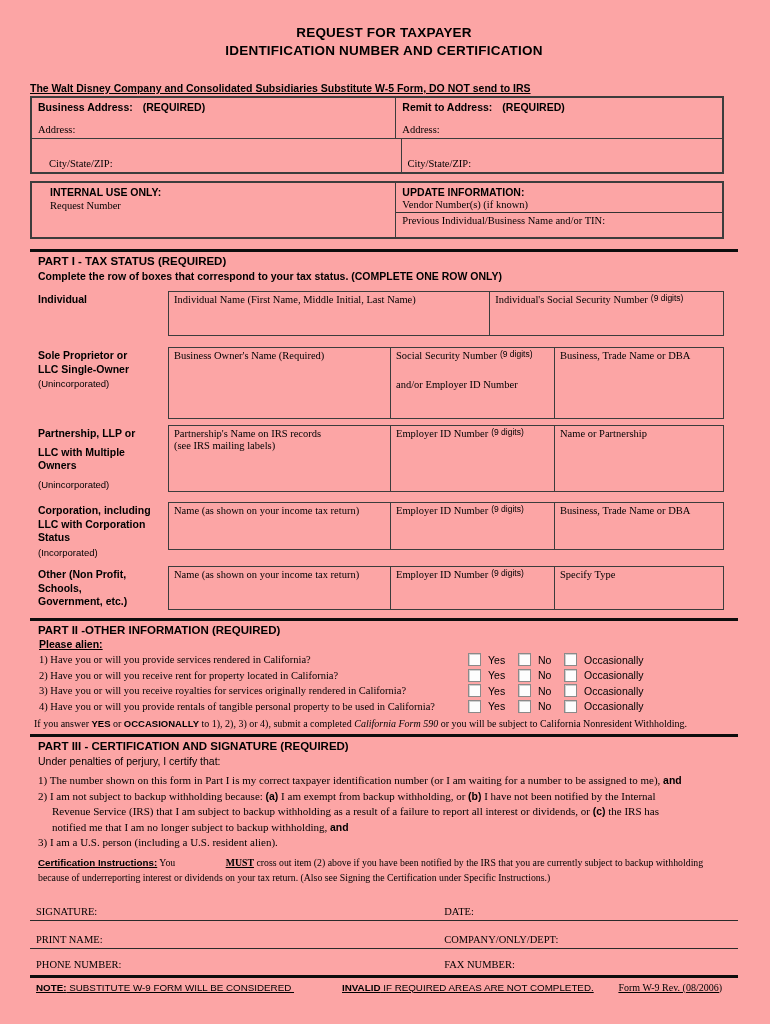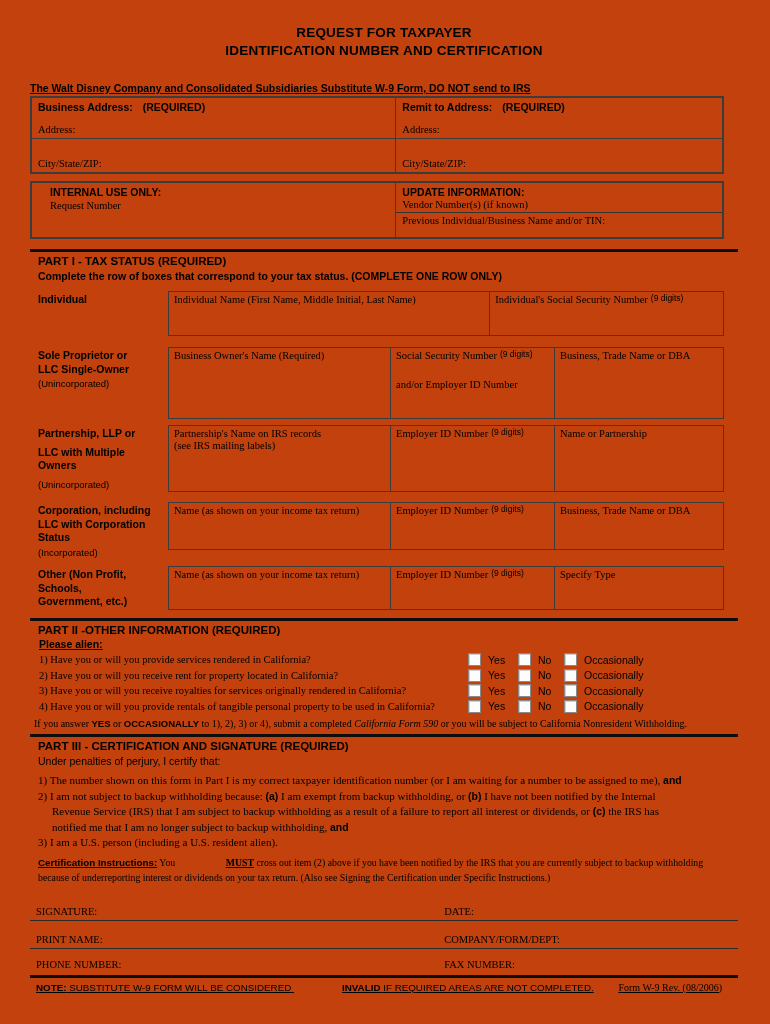--- a/index.html
+++ b/index.html
@@ -1,35 +1,35 @@
 <!DOCTYPE html>
 <html><head>
 <meta charset="utf-8">
 <style>
   html,body{margin:0;padding:0;background:#ffffff;}
   .page{
     width:770px;height:1024px;box-sizing:border-box;
     padding:24px 32px 0 30px;
-    background:#c2410c;color:#000;
+    background:#fca5a5;color:#000;
     font-family:"Liberation Serif",serif;
     overflow:hidden;position:relative;
   }
 
   
   .title{text-align:center;font-family:"Liberation Sans",sans-serif;font-weight:700;
          font-size:13.5px;line-height:18px;letter-spacing:.2px;}
   .subtitle{margin-top:22px;font-family:"Liberation Sans",sans-serif;font-weight:700;
             font-size:10.5px;text-decoration:underline;}
 
   
   .formtable{border:2px solid #3c3c3c;margin-right:14px;box-sizing:border-box;}
   .addr-table{margin-top:2px;}
   .at-row{display:flex;}
   .at-row1{height:40px;border-bottom:1.5px solid #3c3c3c;}
-  .at-row2{height:33px;}
+  .at-row2{height:33px;margin-left:11px;}
   .at-cell{box-sizing:border-box;padding:3px 6px;display:flex;flex-direction:column;justify-content:space-between;}
   .at-left{width:52.8%;border-right:1.5px solid #3c3c3c;}
   .at-rt{flex:1;}
   .at-row2 .at-cell{justify-content:flex-end;padding-bottom:3px;}
   .cell-head{font-family:"Liberation Sans",sans-serif;font-weight:700;font-size:10.5px;}
   .cell-head .req{margin-left:10px;}
   .flabel{font-size:10.5px;}
 
   .int-table{margin-top:7px;display:flex;height:58px;}
   .it-left{width:52.8%;border-right:1.5px solid #3c3c3c;box-sizing:border-box;padding:3px 18px;}
@@ -106,21 +106,21 @@
 </head>
 <body>
 
 <div class="page">
 
   <div class="title">
     <div>REQUEST FOR TAXPAYER</div>
     <div>IDENTIFICATION NUMBER AND CERTIFICATION</div>
   </div>
 
-  <div class="subtitle">The Walt Disney Company and Consolidated Subsidiaries Substitute W-9 Form, DO NOT send to IRS</div>
+  <div class="subtitle">The Walt Disney Company and Consolidated Subsidiaries Substitute W-5 Form, DO NOT send to IRS</div>
 
   <div class="formtable addr-table">
     <div class="at-row at-row1">
       <div class="at-cell at-left">
         <div class="cell-head">
           <span>Business Address:</span><span class="req">(REQUIRED)</span>
         </div>
         <div class="flabel">Address:</div>
       </div>
       <div class="at-cell at-rt">
@@ -329,21 +329,21 @@
     </div>
   <div class="p3instr"><span class="seg-bsu">Certification Instructions:</span><span> You </span><span class="seg-bu">MUST</span><span> cross out item (2) above if you have been notified by the IRS that you are currently subject to backup withholding because of underreporting interest or dividends on your tax return.  (Also see Signing the Certification under Specific Instructions.)</span></div>
 
   <div id="sig-rows">
       <div class="sigrow">
         <span class="sl">SIGNATURE:</span>
         <span class="sr">DATE:</span>
       </div>
       <div class="sigrow">
         <span class="sl">PRINT NAME:</span>
-        <span class="sr">COMPANY/FORM/DEPT:</span>
+        <span class="sr">COMPANY/ONLY/DEPT:</span>
       </div>
       <div class="sigrow last">
         <span class="sl">PHONE NUMBER:</span>
         <span class="sr">FAX NUMBER:</span>
       </div>
     </div>
 
   <div class="rule-bottom"></div>
   <div class="noterow">
     <div class="note"><span class="seg-b">NOTE:</span><span>  SUBSTITUTE W-9 FORM WILL BE CONSIDERED </span><span class="seg-bu">INVALID</span><span> IF REQUIRED AREAS ARE NOT COMPLETED.</span></div>

